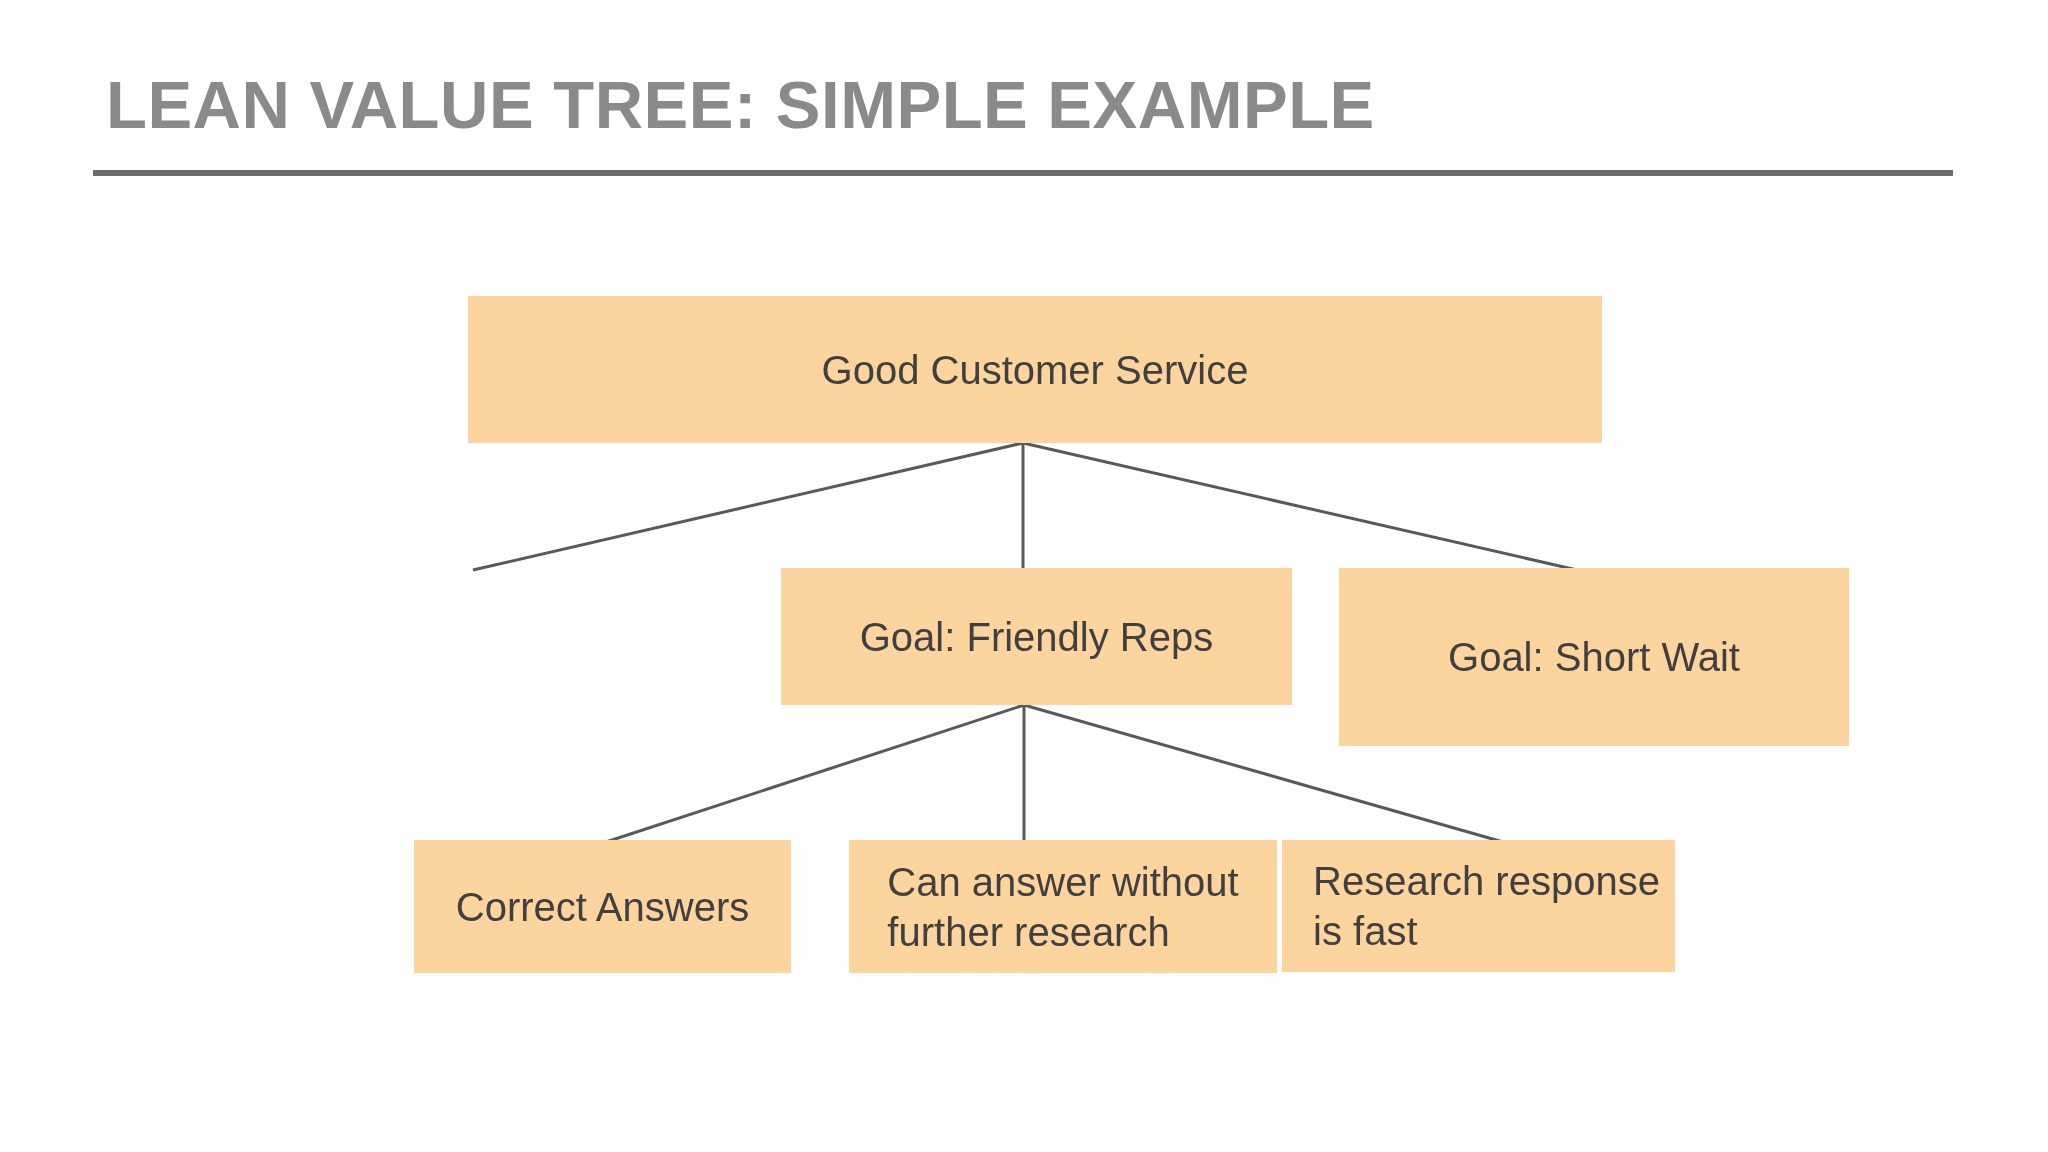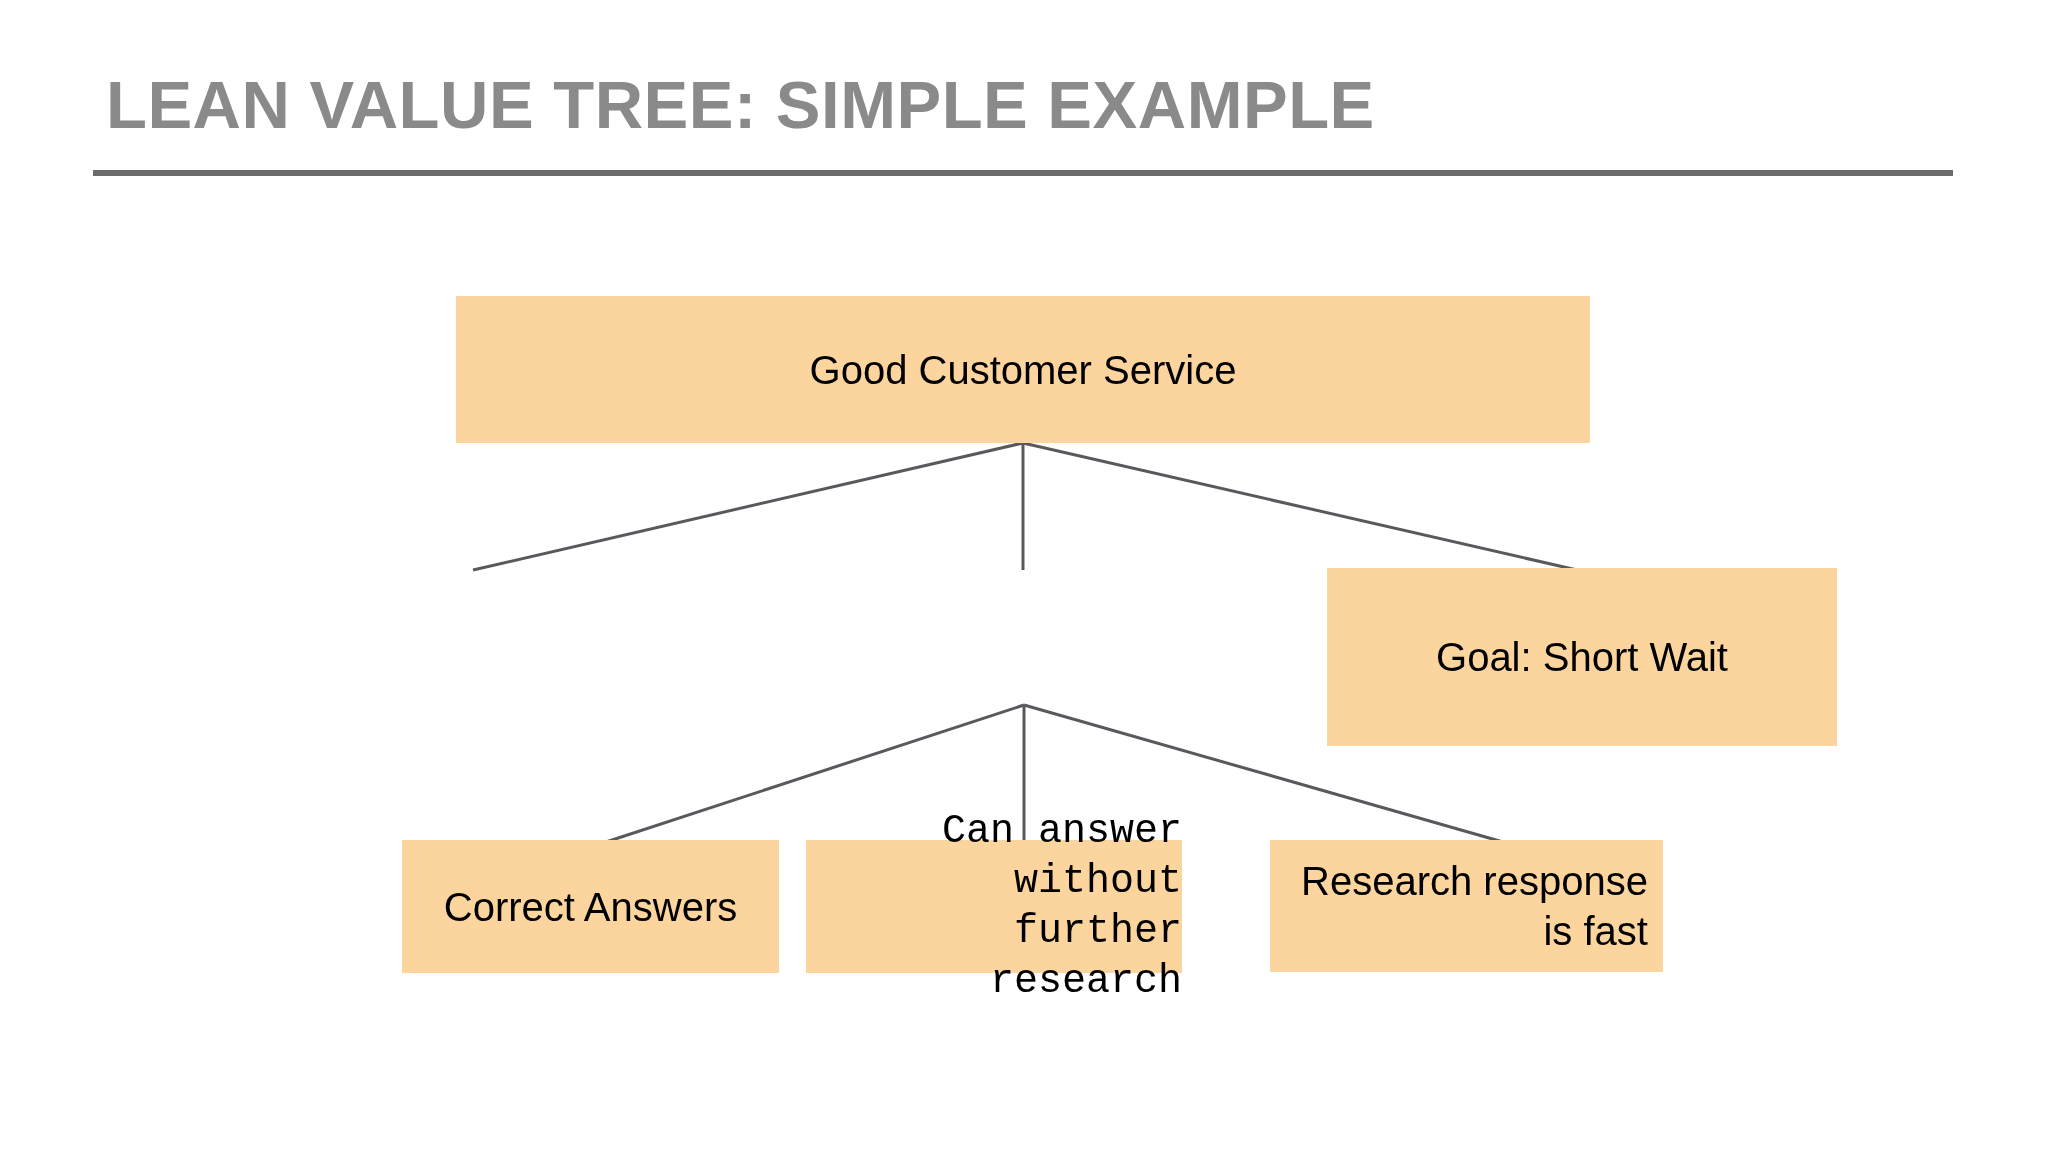--- a/index.html
+++ b/index.html
@@ -43,35 +43,36 @@
     z-index: 0;
   }
   .connectors line {
     stroke: #5a585c;
     stroke-width: 3;
   }
   .node {
     position: absolute;
     z-index: 1;
     background: #fcd49e;
-    color: #000000;
+    color: #404040;
     display: flex;
     align-items: center;
     justify-content: center;
-    text-align: right;
+    text-align: left;
     font-size: 40px;
     line-height: 1.25;
     white-space: pre-line;
+    margin-left: 12px;
   }
   .node-root  { left: 456px;  top: 296px; width: 1134px; height: 147px; }
   .node-goal1 { left: 211px;  top: 568px; width: 509px;  height: 136px; }
   .node-goal2 { left: 769px;  top: 568px; width: 511px;  height: 137px; }
   .node-goal3 { left: 1327px; top: 568px; width: 510px;  height: 178px; }
   .node-leaf1 { left: 402px;  top: 840px; width: 377px;  height: 133px; }
-  .node-leaf2 { left: 806px;  top: 840px; width: 376px;  height: 133px; font-family: Liberation Mono, monospace; }
+  .node-leaf2 { left: 837px;  top: 840px; width: 428px;  height: 133px; }
   .node-leaf3 { left: 1270px; top: 840px; width: 377px;  height: 132px; padding-left: 16px; }
 </style>
 </head>
 <body>
 
 <div class="slide">
 
   <div class="slide-title">LEAN VALUE TREE: SIMPLE EXAMPLE</div>
 
   <div class="title-rule"></div>
@@ -81,20 +82,21 @@
     <line x1="1023" y1="443" x2="1023" y2="570"></line>
     <line x1="1023" y1="443" x2="1577" y2="570"></line>
     <line x1="1024" y1="705" x2="606" y2="842"></line>
     <line x1="1024" y1="705" x2="1024" y2="842"></line>
     <line x1="1024" y1="705" x2="1503" y2="842"></line>
   </svg>
 
   <div class="node node-root">Good Customer Service</div>
 
 
+  <div class="node node-goal2">Goal: Friendly Reps</div>
 
   <div class="node node-goal3">Goal: Short Wait</div>
 
   <div class="node node-leaf1">Correct Answers</div>
 
   <div class="node node-leaf2">Can answer without
 further research</div>
 
   <div class="node node-leaf3">Research response
 is fast</div>

